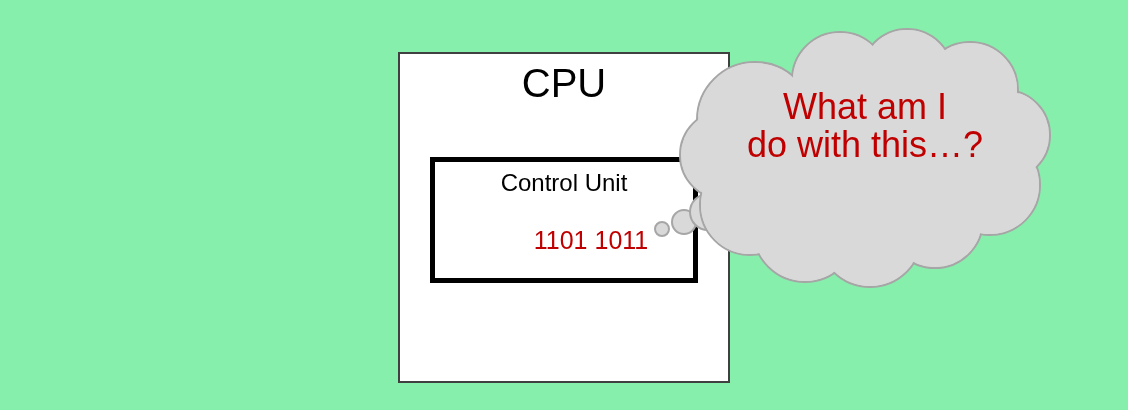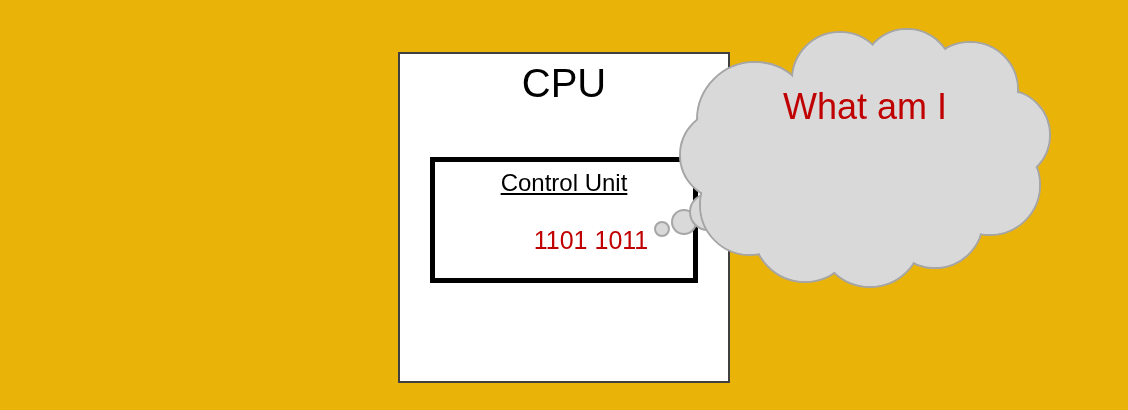--- a/index.html
+++ b/index.html
@@ -8,21 +8,21 @@
     padding: 0;
     background: #ffffff;
   }
   body {
     font-family: "Liberation Sans", sans-serif;
   }
   #canvas {
     position: relative;
     width: 1128px;
     height: 410px;
-    background: #eab308;
+    background: #86efac;
     overflow: hidden;
   }
 
   
   .cpu-box {
     position: absolute;
     left: 398px;
     top: 52px;
     width: 332px;
     height: 331px;
@@ -57,21 +57,20 @@
   .cu-title {
     position: absolute;
     left: 430px;
     top: 169px;
     width: 268px;
     text-align: center;
     font-size: 24px;
     line-height: 28px;
     color: #000000;
     white-space: nowrap;
-    text-decoration: underline;
   }
   .cu-binary {
     position: absolute;
     left: 430px;
     top: 226px;
     width: 322px;
     text-align: center;
     font-size: 25px;
     line-height: 28px;
     color: #C00000;
@@ -155,15 +154,16 @@
         <circle cx="195" cy="55" r="47"></circle>
         <circle cx="145" cy="140" r="69"></circle>
         <circle cx="240" cy="130" r="77"></circle>
         <circle cx="300" cy="130" r="59"></circle>
       </g>
     </svg>
   </div>
 
   <div class="bubble-text">
     <div>What am I</div>
+    <div>do with this…?</div>
   </div>
 
 </div>
 
 </body></html>

